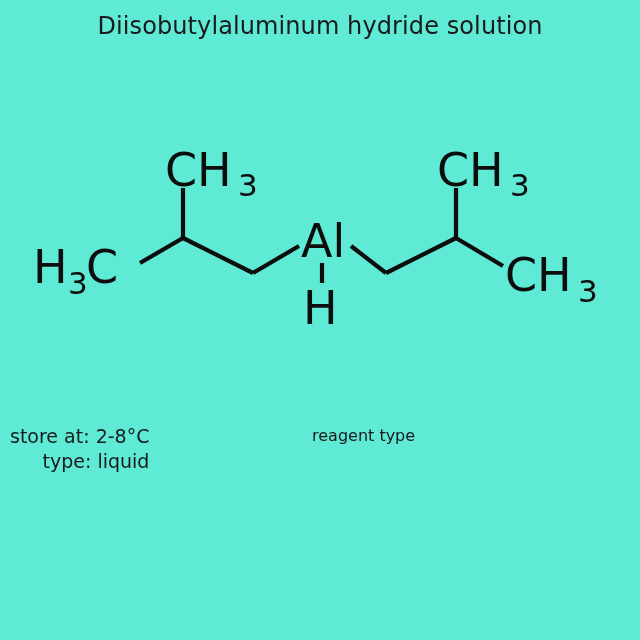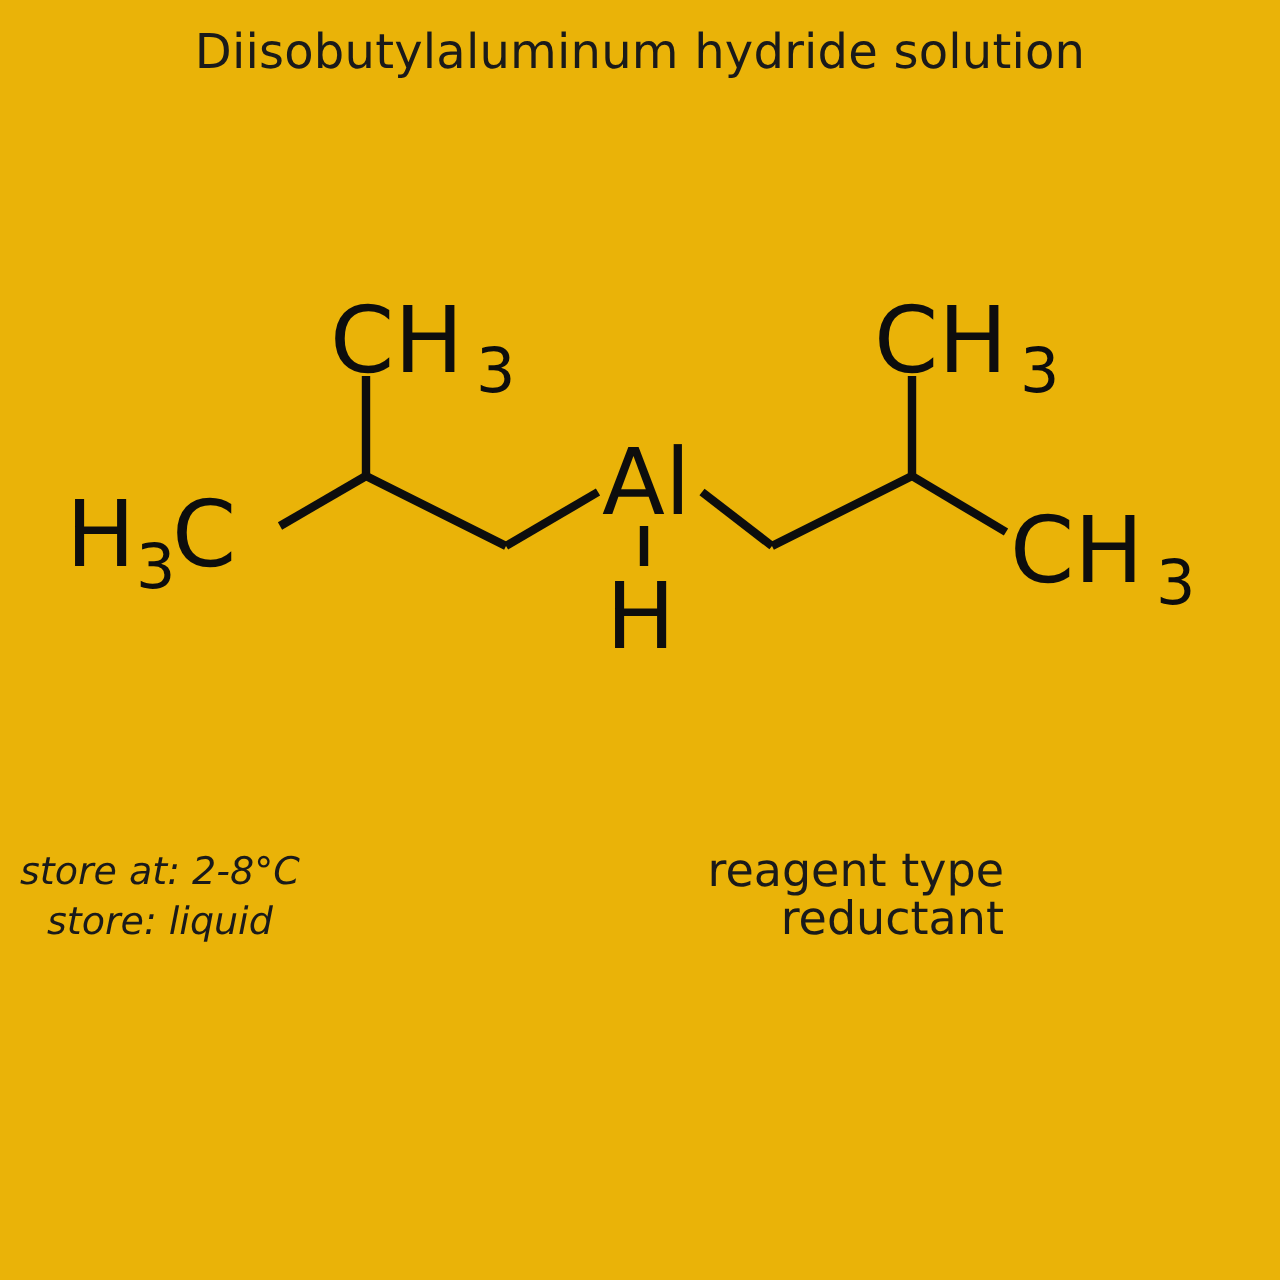--- a/index.html
+++ b/index.html
@@ -12,21 +12,21 @@
     background: #ffffff;
     font-family: "DejaVu Sans", sans-serif;
     color: #1a1a1a;
     overflow: hidden;
     position: relative;
   }
   #page {
     position: relative;
     width: 640px;
     height: 640px;
-    background: #eab308;
+    background: #5eead4;
   }
   .title {
     position: absolute;
     left: 0;
     top: 12px;
     width: 640px;
     text-align: center;
     font-size: 24px;
     font-weight: 400;
     letter-spacing: 0.1px;
@@ -64,36 +64,35 @@
     stroke-width: 4.2;
     stroke-linecap: butt;
     fill: none;
   }
   .info-left {
     position: absolute;
     left: 10px;
     top: 424px;
     font-size: 19px;
     line-height: 25px;
-    text-align: center;
+    text-align: right;
     color: #1a1a1a;
     white-space: nowrap;
-    font-style: italic;
   }
   .info-left div {
     white-space: nowrap;
   }
   .info-right {
     position: absolute;
     left: 312px;
     top: 424px;
     width: 190px;
-    font-size: 23px;
+    font-size: 16px;
     line-height: 24px;
-    text-align: right;
+    text-align: left;
     color: #1a1a1a;
   }
   .info-right div {
     white-space: nowrap;
   }
 </style>
 </head>
 <body>
 
 <div id="page">
@@ -136,21 +135,20 @@
       <text class="atom-sub" x="510" y="100">3</text>
 
       <text class="atom-label" x="505" y="195">CH</text>
       <text class="atom-sub" x="578" y="206">3</text>
 
     </svg>
   </div>
 
   <div class="info-left">
     <div>store at: 2-8°C</div>
-    <div>store: liquid</div>
+    <div>type: liquid</div>
   </div>
 
   <div class="info-right">
     <div>reagent type</div>
-    <div>reductant</div>
   </div>
 
 </div>
 
 </body></html>

